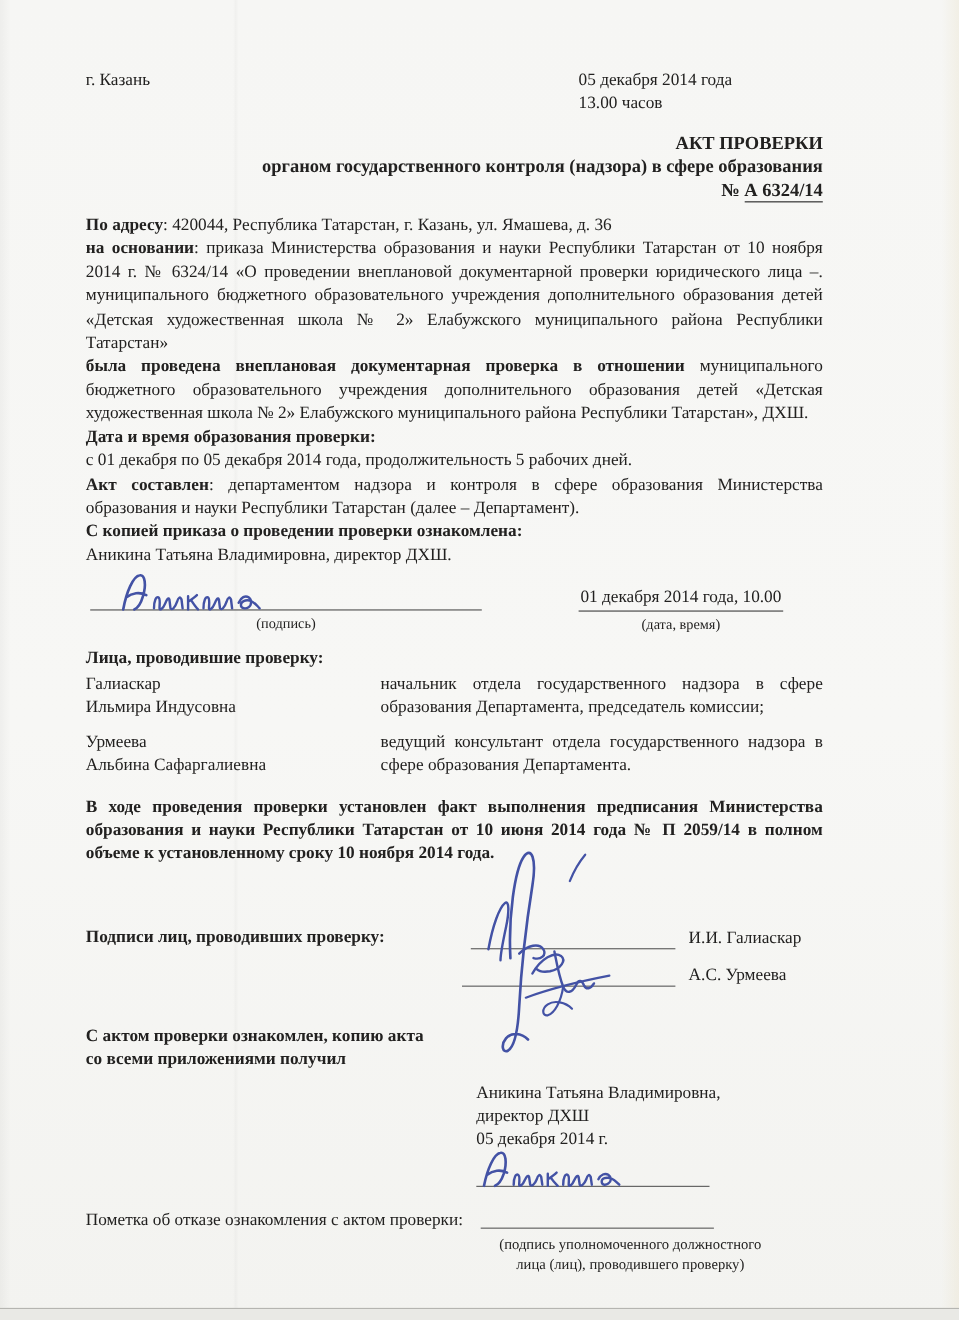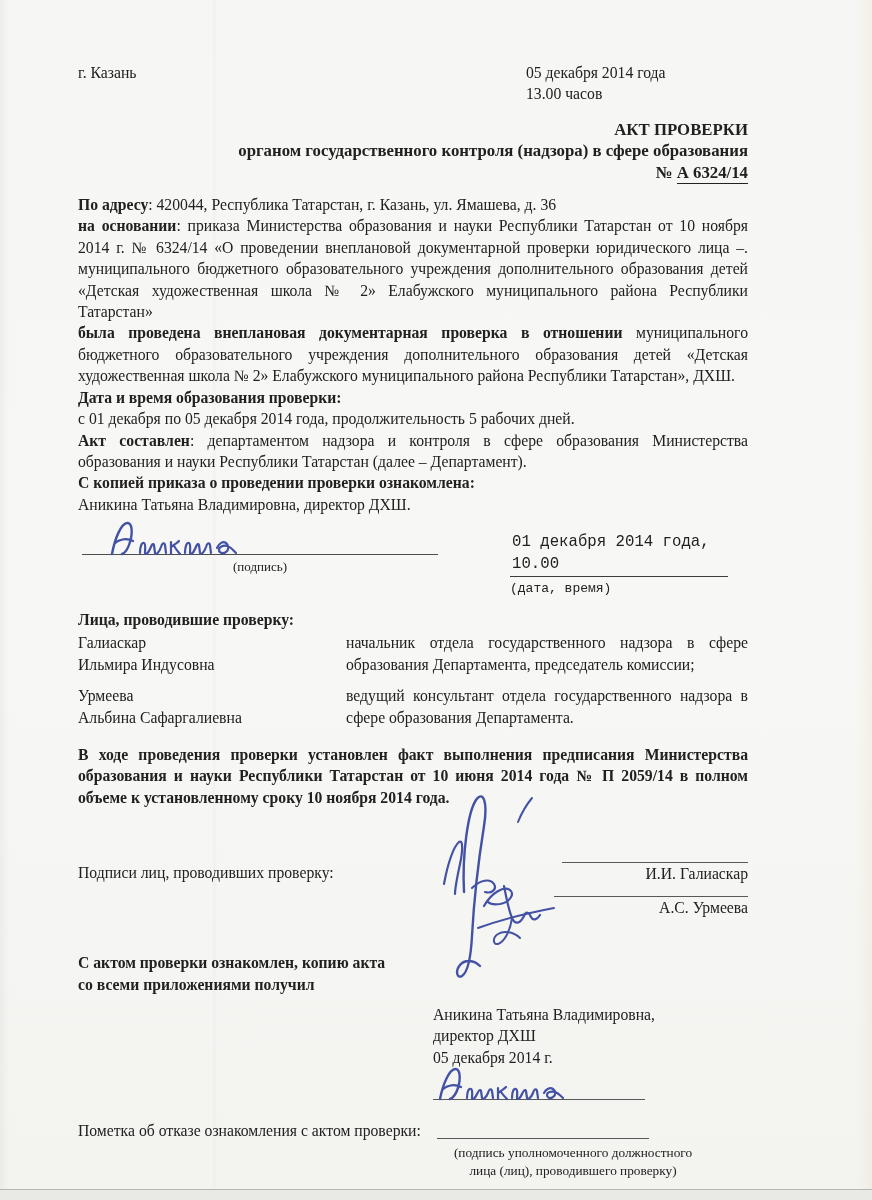--- a/index.html
+++ b/index.html
@@ -56,35 +56,35 @@
   b { font-weight: bold; }
 
   .sig-row { display: flex; margin-top: 8px; }
   .sig-left { width: 356px; margin-left: 4px; }
   .sig-line {
     position: relative;
     height: 31px;
     border-bottom: 1.4px solid #4d4d4d;
   }
   .sig-caption { text-align: center; font-size: 13px; line-height: 17px; margin-top: 3px; }
-  .date-right { margin-left: auto; margin-right: 20px; width: 218px; padding-top: 9px; font-family: Liberation Mono, monospace; }
+  .date-right { margin-left: auto; margin-right: 20px; width: 218px; text-align: center; padding-top: 9px; }
   .date-value { display: inline-block; border-bottom: 1.3px solid #3c3c3c; padding: 0 2px 1px 2px; }
   .date-caption { font-size: 13px; line-height: 17px; margin-top: 3px; }
 
   .inspectors-heading { font-weight: bold; margin-top: 12px; }
   .inspector-row { display: flex; margin-top: 2px; }
   .inspector-row.second { margin-top: 10px; }
   .inspector-name { width: 268px; flex: none; }
   .inspector-pos { flex: 1; text-align: justify; }
 
   .conclusion { font-weight: bold; margin-top: 16px; text-align: justify; }
 
   .sign-block { position: relative; margin-top: 46px; min-height: 74px; }
-  .sign-heading { position: absolute; left: 0; top: 8px; font-weight: normal; }
-  .sign-row { display: flex; align-items: flex-end; margin-left: 350px; height: 30px; flex-direction: column; }
+  .sign-heading { position: absolute; left: 0; top: 8px; font-weight: bold; }
+  .sign-row { display: flex; align-items: flex-end; margin-left: 350px; height: 30px; }
   .sign-row .sign-line { width: 186px; border-bottom: 1.4px solid #585858; height: 100%; }
   .sign-row.second { margin-top: 4px; margin-left: 342px; }
   .sign-row.second .sign-line { width: 194px; }
   .sign-name { margin-left: 12px; line-height: 21px; white-space: nowrap; }
 
   .ack-block { margin-top: 24px; }
   .ack-bold { font-weight: bold; }
   .ack-person { margin-left: 355px; margin-top: 9px; }
   .ack-sigline {
     position: relative;

